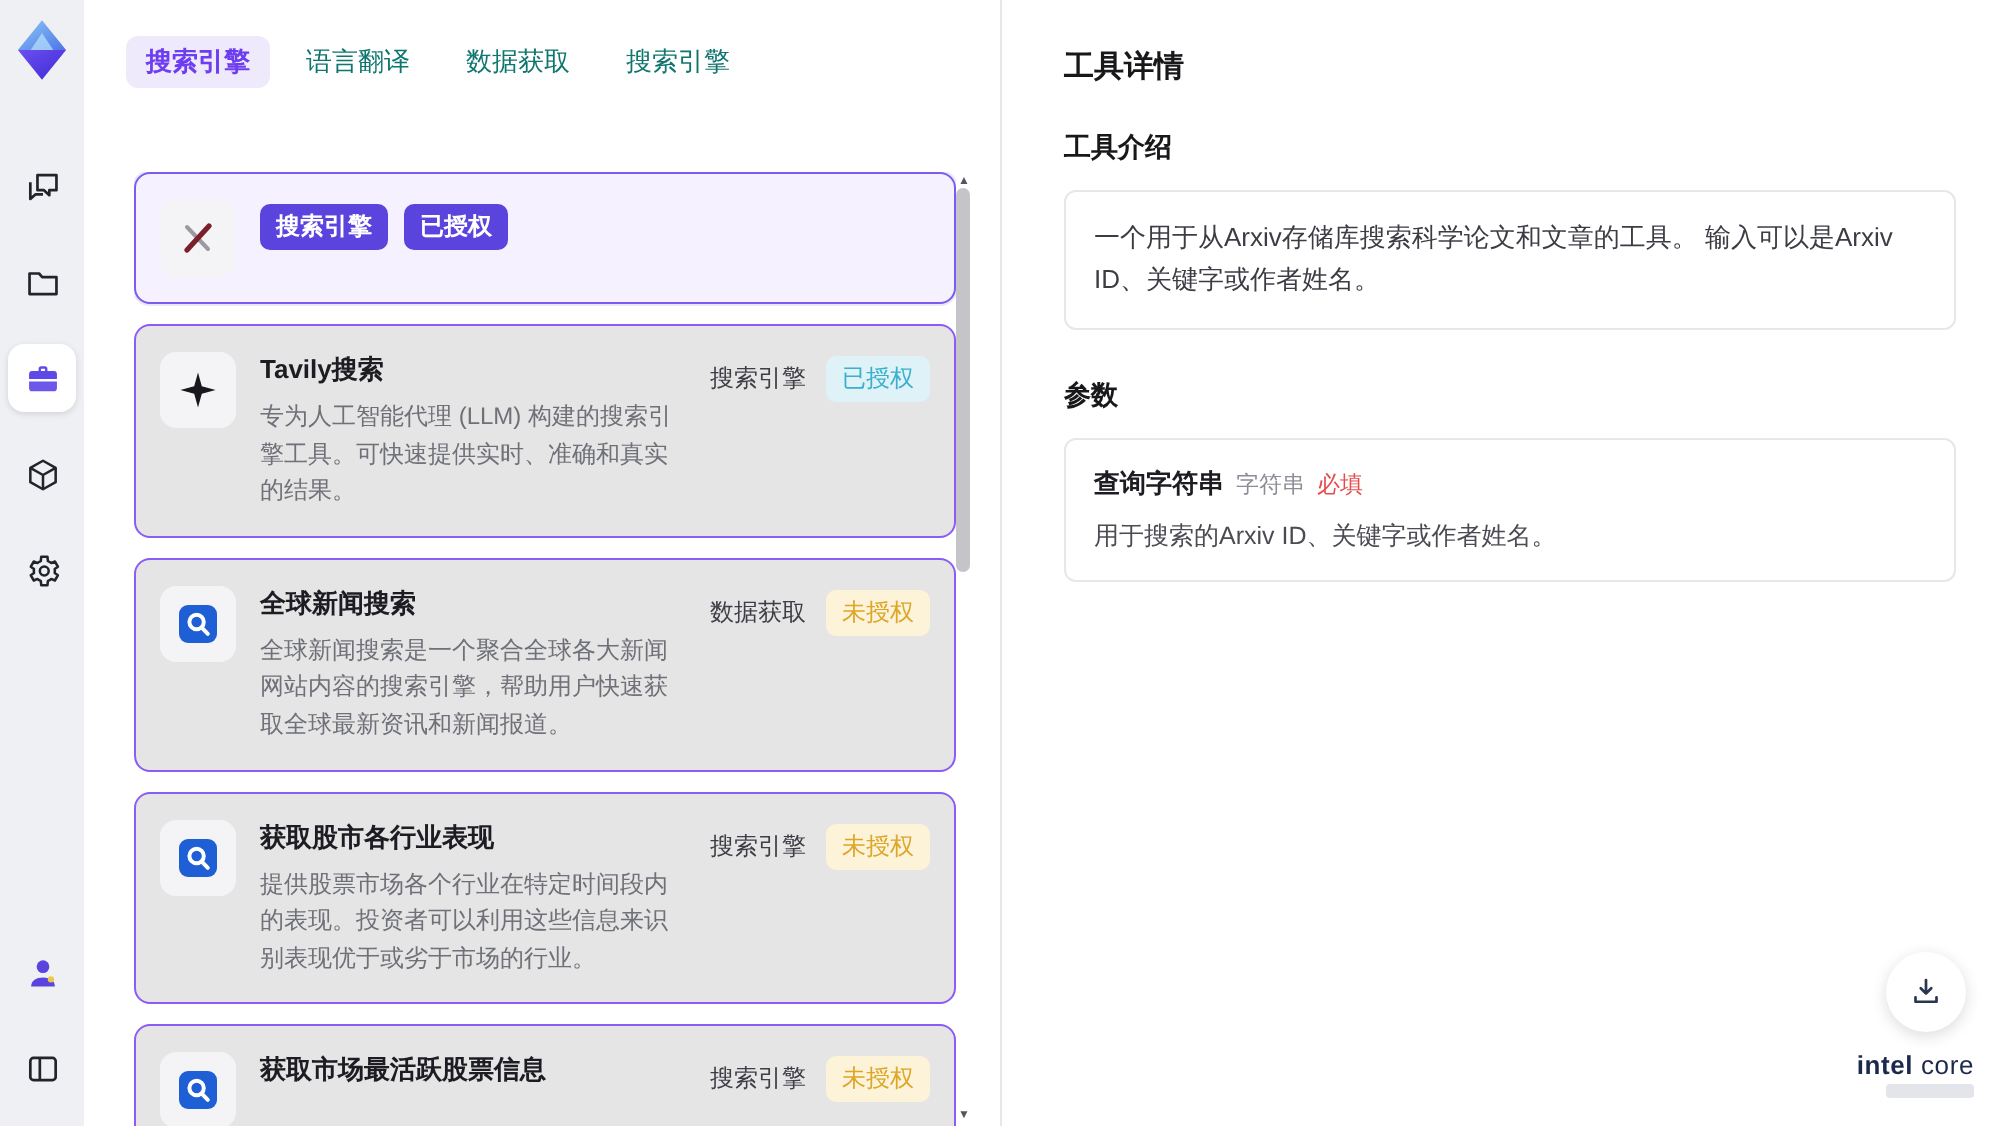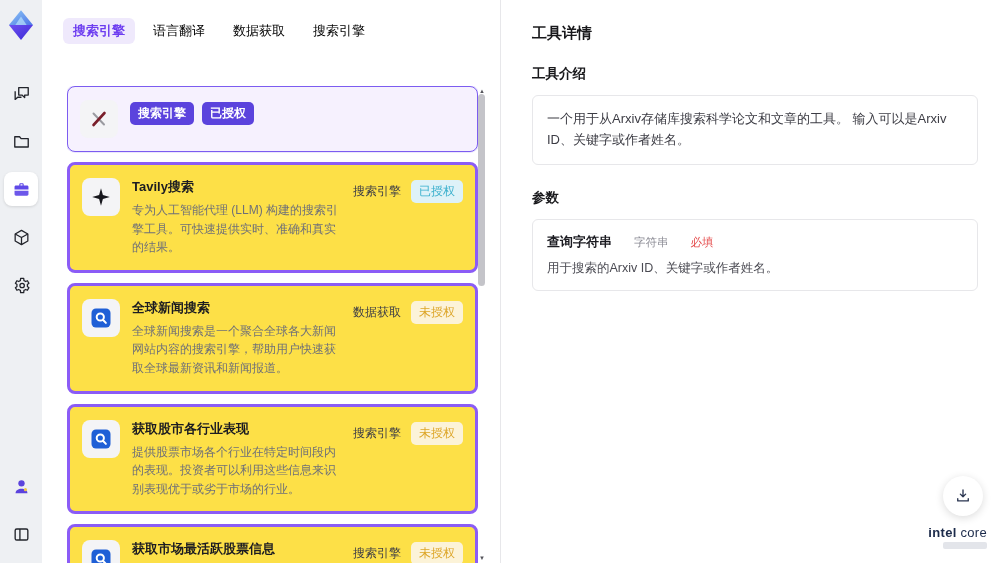--- a/index.html
+++ b/index.html
@@ -13,26 +13,26 @@
   .nav-ic { width:34px; height:34px; display:flex; align-items:center; justify-content:center;
     border-radius:8px; margin-bottom:14px; cursor:pointer; }
   .nav-ic svg { width:19px; height:19px; }
   .nav-ic.active { background:#fff; box-shadow:0 1px 3px rgba(0,0,0,.12); }
   .sidebar-spacer { flex:1; }
 
   
   .main-panel { position:absolute; left:42px; top:0; width:458px; height:563px; background:#fff; }
   .main-title { font-size:15px; font-weight:bold; padding:24px 0 0 25px; }
   .tabs { display:flex; gap:8px; padding:18px 0 10px 21px; align-items:center; }
-  .tab { font-size:13px; color:#000000; padding:4px 10px; border-radius:6px; cursor:pointer; white-space:nowrap; }
+  .tab { font-size:13px; color:#0f766e; padding:4px 10px; border-radius:6px; cursor:pointer; white-space:nowrap; }
   .tab.active { color:#6d3df0; background:#efe9fc; font-weight:bold; }
 
   .tool-list { position:absolute; left:25px; right:22px; top:86px; bottom:0; overflow:hidden; }
   .tool-card { position:relative; display:flex; gap:12px; padding:13px 12px 13px 12px;
-    border:3px solid #8b5cf6; border-radius:8px; margin-bottom:10px; background:#fde047; cursor:pointer; }
+    border:1px solid #8b5cf6; border-radius:8px; margin-bottom:10px; background:#e5e5e5; cursor:pointer; }
   .tool-card.selected { background:#f6f1fe; border:1.5px solid #7c5cf0; box-shadow:0 0 0 1px rgba(124,92,240,.15); }
   .tool-ic { width:38px; height:38px; border-radius:8px; background:#f4f4f6; flex:0 0 38px;
     display:flex; align-items:center; justify-content:center; overflow:hidden; }
   .tool-ic svg { width:24px; height:24px; }
   .tool-body { flex:1; min-width:0; }
   .tool-name { font-size:13px; font-weight:bold; color:#1c1c22; margin-bottom:5px; }
   .tool-desc { font-size:12px; color:#6f7078; line-height:1.55; }
   .tool-badges { display:flex; gap:8px; align-items:flex-start; padding-top:2px; white-space:nowrap; }
   .badge { font-size:12px; border-radius:5px; padding:3px 8px; }
   .badge.solid { background:#5b43dd; color:#fff; font-weight:bold; }
@@ -46,21 +46,21 @@
   .scroll-thumb { position:absolute; left:0; top:6px; height:192px; width:7px; background:#c4c4c9; border-radius:4px; }
 
   
   .detail-panel { position:absolute; left:500px; top:0; width:500px; height:563px;
     background:#fff; border-left:1px solid #e7e7ea; padding:24px 22px 0 31px; }
   .detail-title { font-size:15px; font-weight:bold; margin-bottom:22px; }
   .section-h { font-size:13.5px; font-weight:bold; margin-bottom:12px; }
   .intro-box { border:1px solid #e7e7ea; border-radius:6px; padding:13px 14px; font-size:13px;
     color:#3c3c44; line-height:1.6; margin-bottom:24px; }
   .param-box { border:1px solid #e7e7ea; border-radius:6px; padding:13px 14px; }
-  .param-head { display:flex; align-items:baseline; gap:22px; margin-bottom:9px;text-align:center; }
+  .param-head { display:flex; align-items:baseline; gap:6px; margin-bottom:9px;text-align:center; }
   .param-name { font-size:13px; font-weight:bold; color:#1c1c22; }
   .param-type { font-size:11.5px; color:#8d8d96; }
   .param-req { font-size:11.5px; color:#e54d4d; }
   .param-desc { font-size:12.5px; color:#4b4b53; }
 
   
   .download-fab { position:absolute; right:17px; bottom:47px; width:40px; height:40px; border-radius:50%;
     background:#fff; box-shadow:0 2px 8px rgba(0,0,0,.14); display:flex; align-items:center; justify-content:center; cursor:pointer; }
   .download-fab svg { width:18px; height:18px; }
   .intel-badge { position:absolute; right:13px; bottom:14px; text-align:center; color:#1b2a4a;

